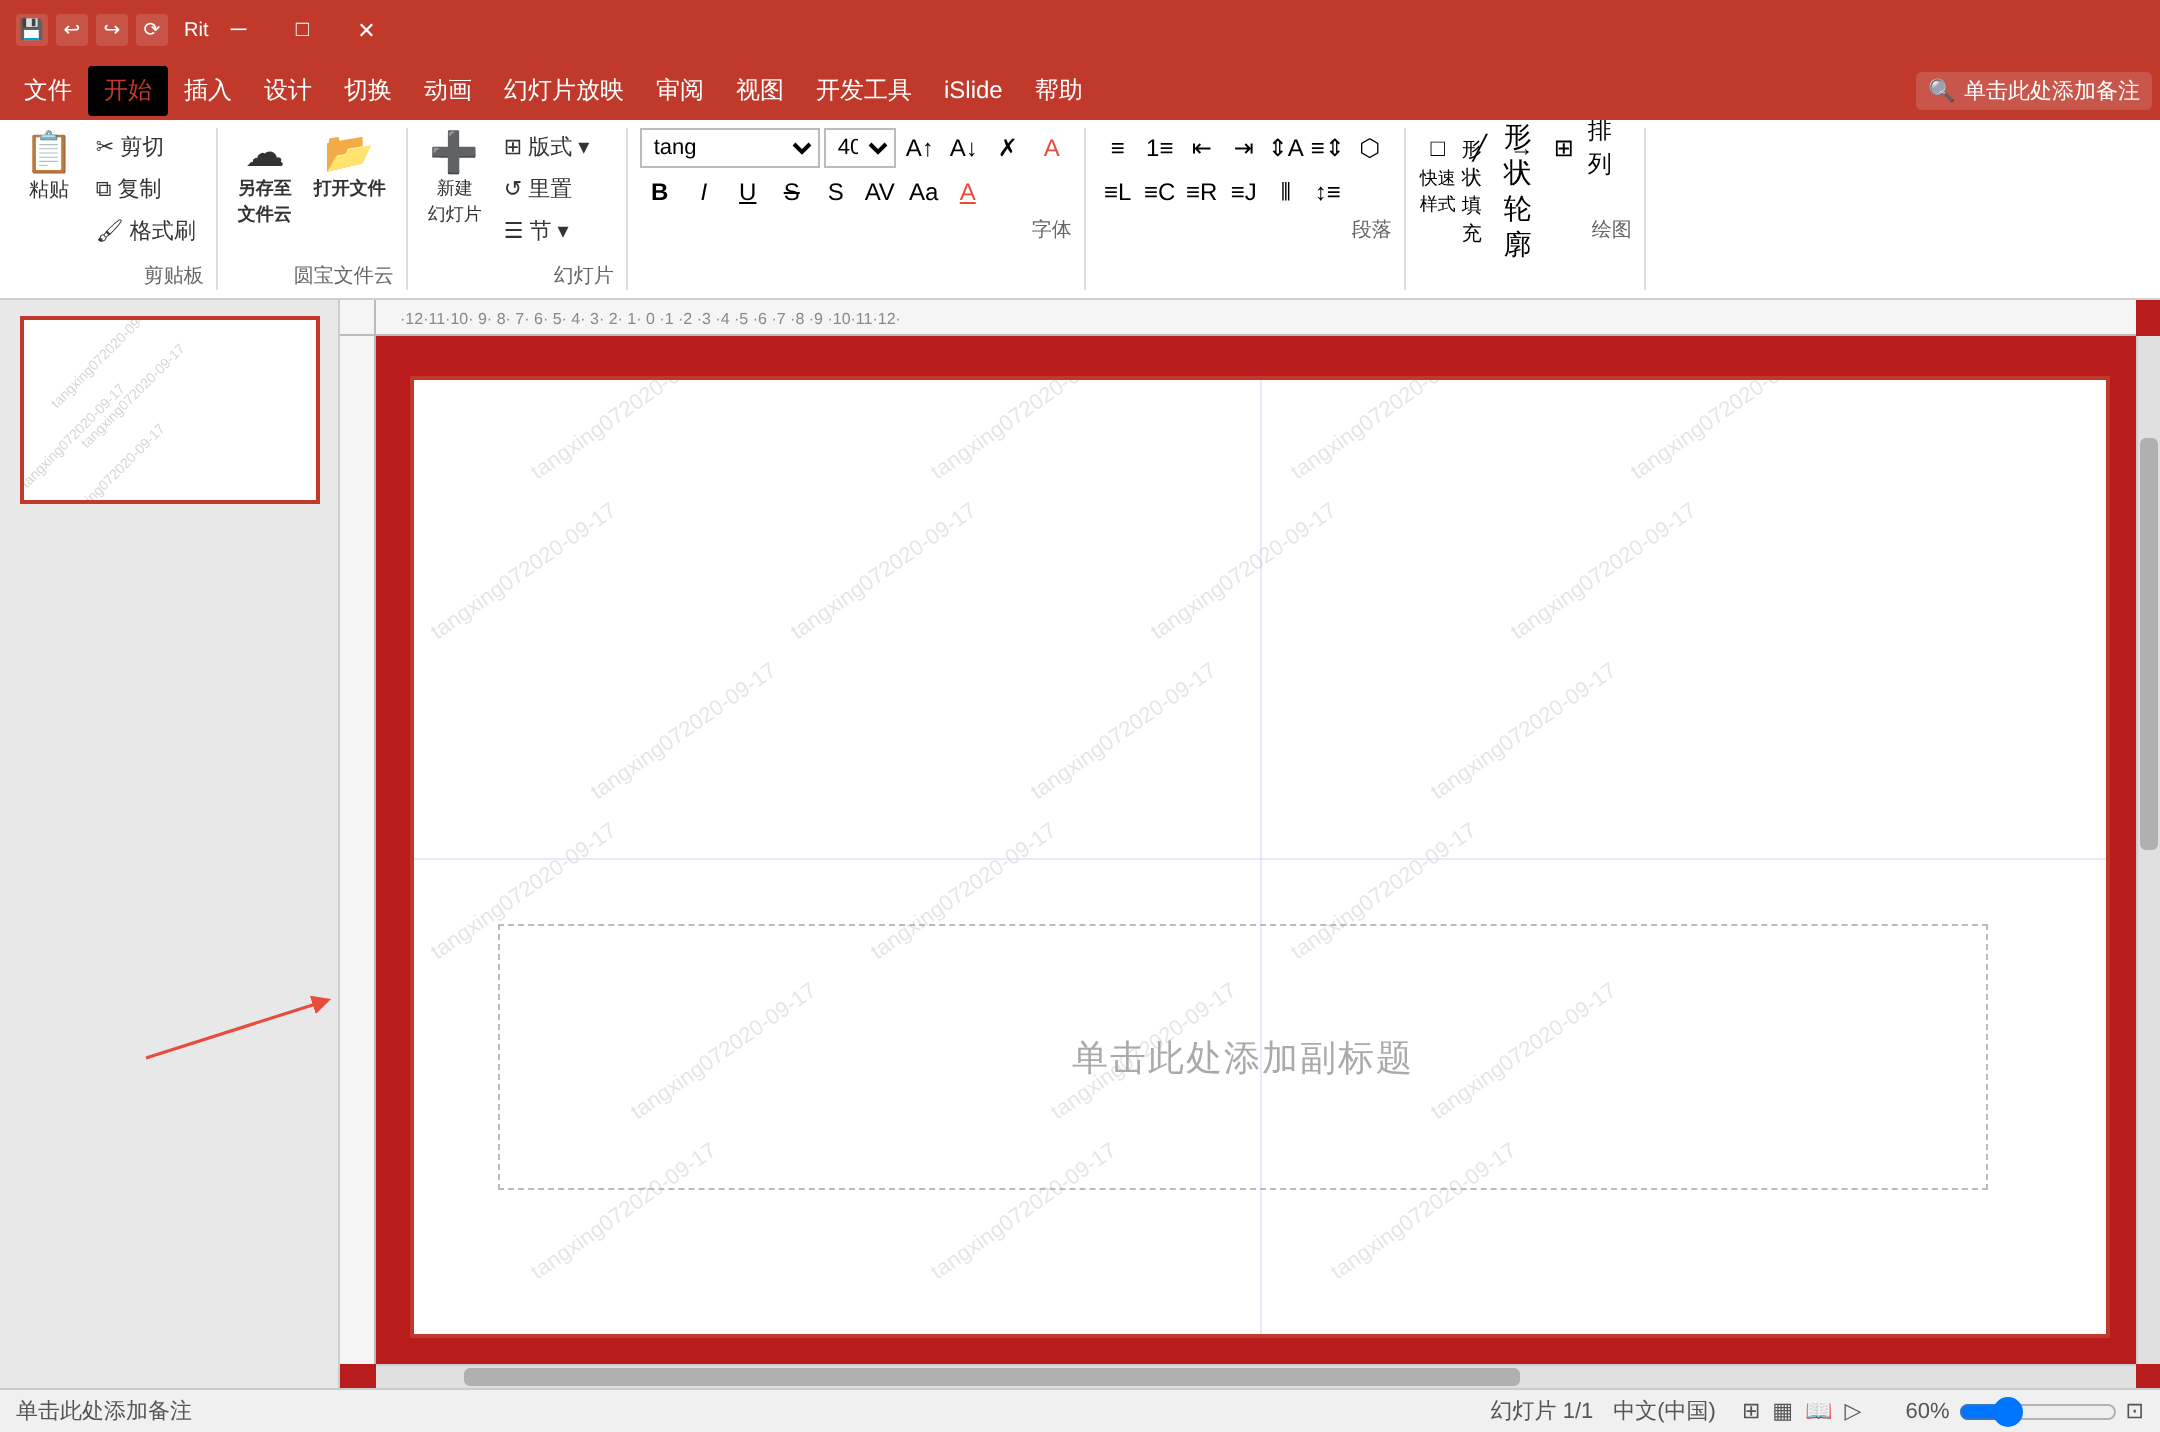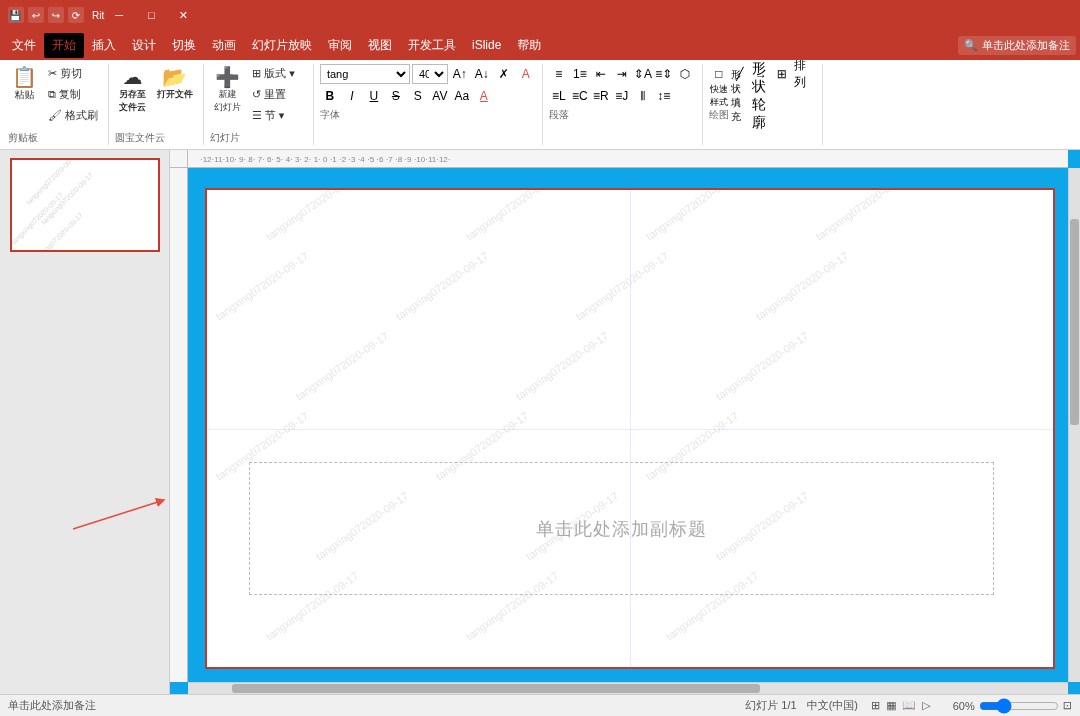--- a/index.html
+++ b/index.html
@@ -67,21 +67,21 @@
       display: flex;
       align-items: flex-start;
       gap: 3px;
       flex: 1;
     }
     .ribbon-group-label {
       font-size: 10px;
       color: #666;
       margin-top: 2px;
       width: 100%;
-      text-align: left;
+      text-align: right;
     }
     .ribbon-btn {
       display: flex;
       flex-direction: column;
       align-items: center;
       justify-content: center;
       padding: 3px 4px;
       cursor: pointer;
       border-radius: 3px;
       font-size: 10px;
@@ -152,21 +152,21 @@
       position: absolute;
       left: 90px;
       top: 390px;
       width: 120px;
       height: 40px;
     }
 
     
     .canvas-area {
       flex: 1;
-      background: #0ea5e9;
+      background: #b91c1c;
       position: relative;
       overflow: hidden;
     }
     .h-ruler {
       position: absolute;
       top: 0;
       left: 18px;
       right: 12px;
       height: 18px;
       background: #f5f5f5;

